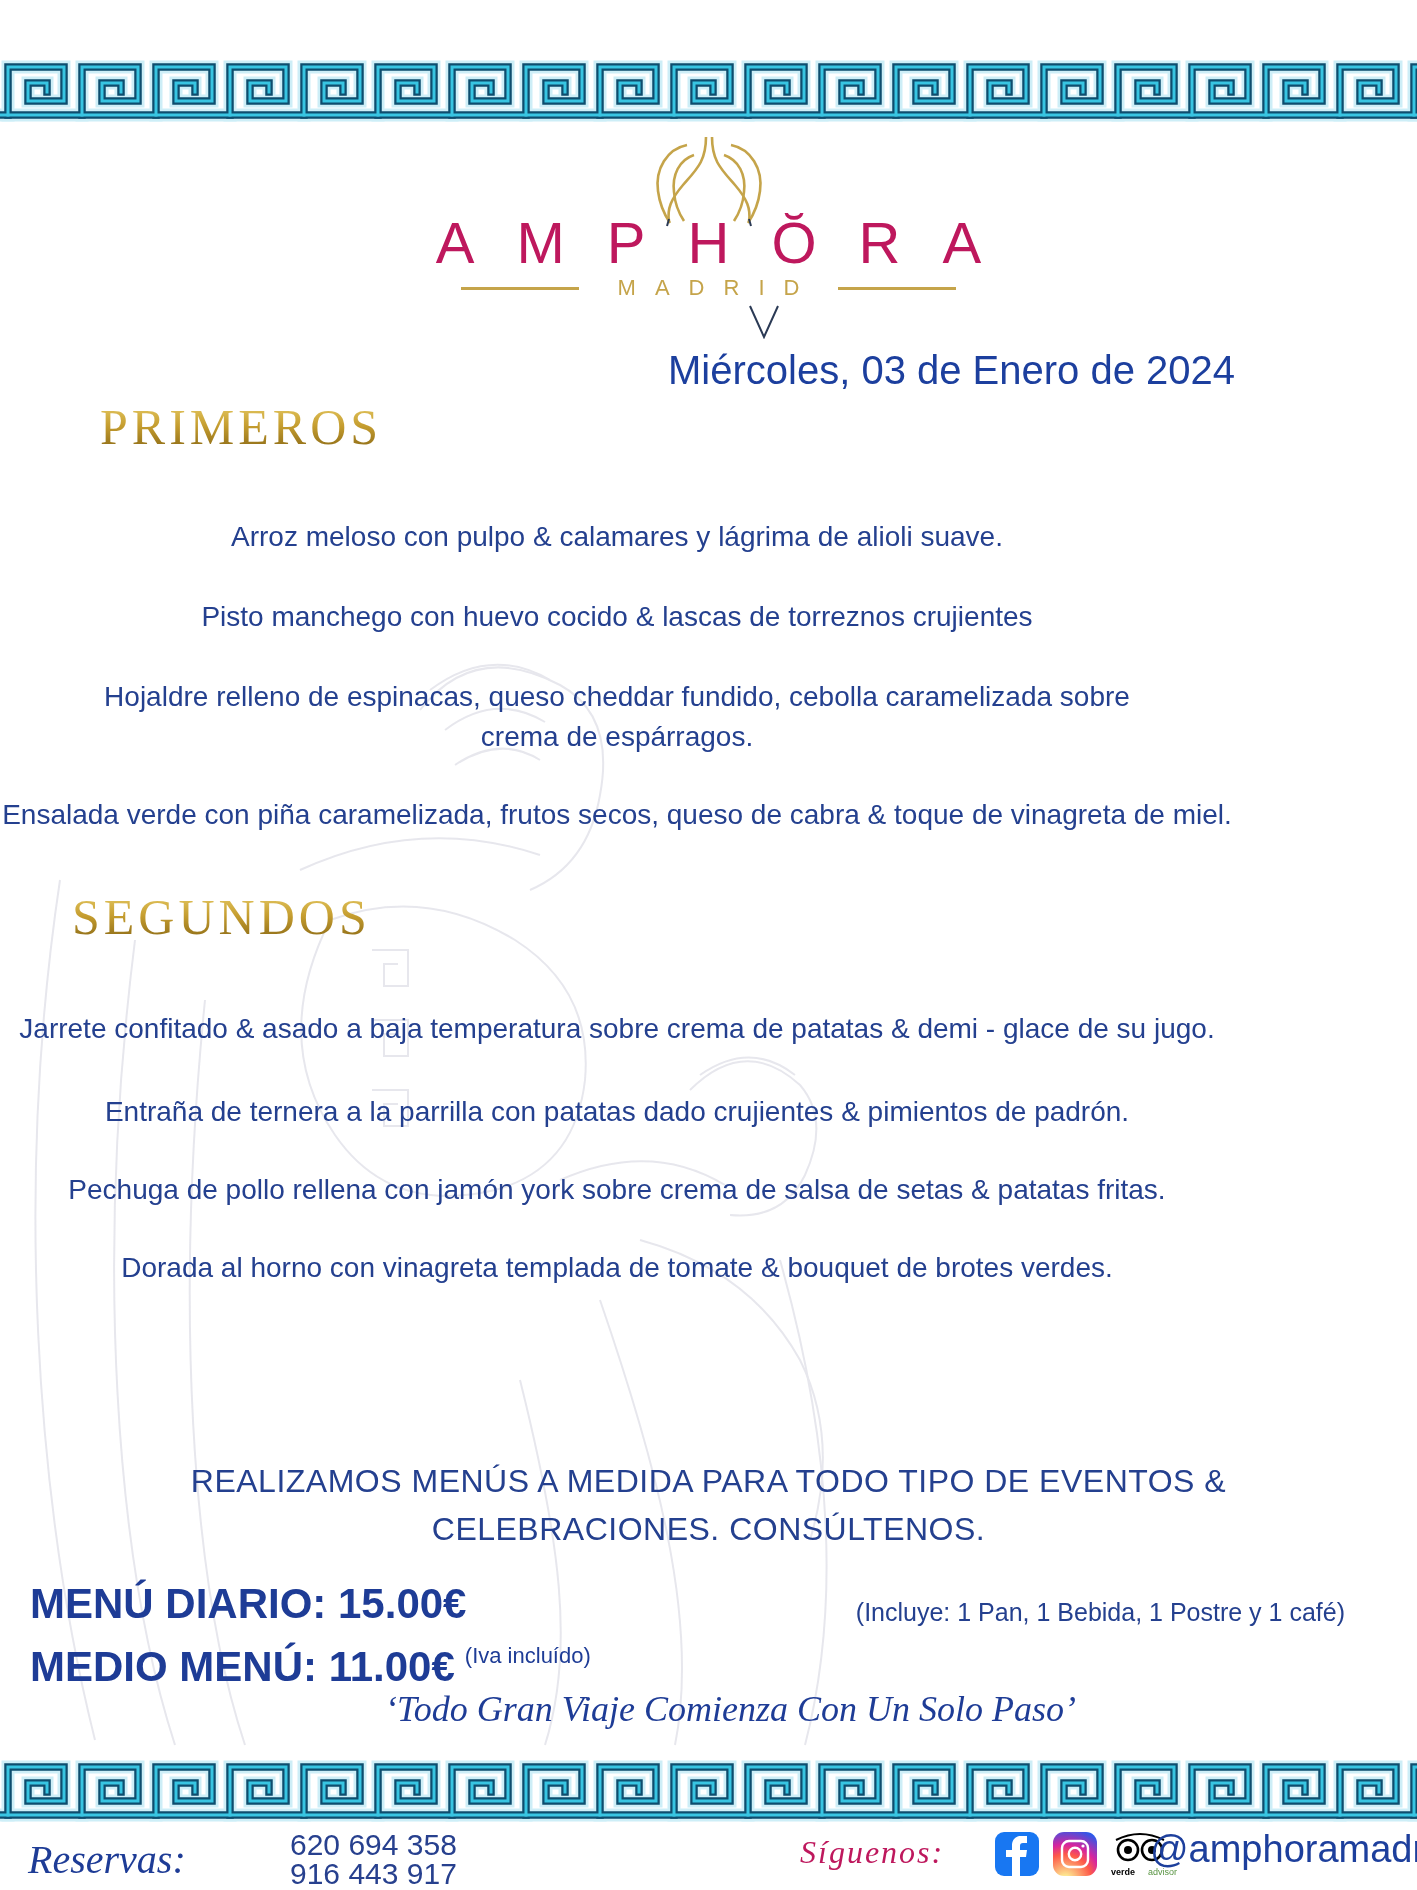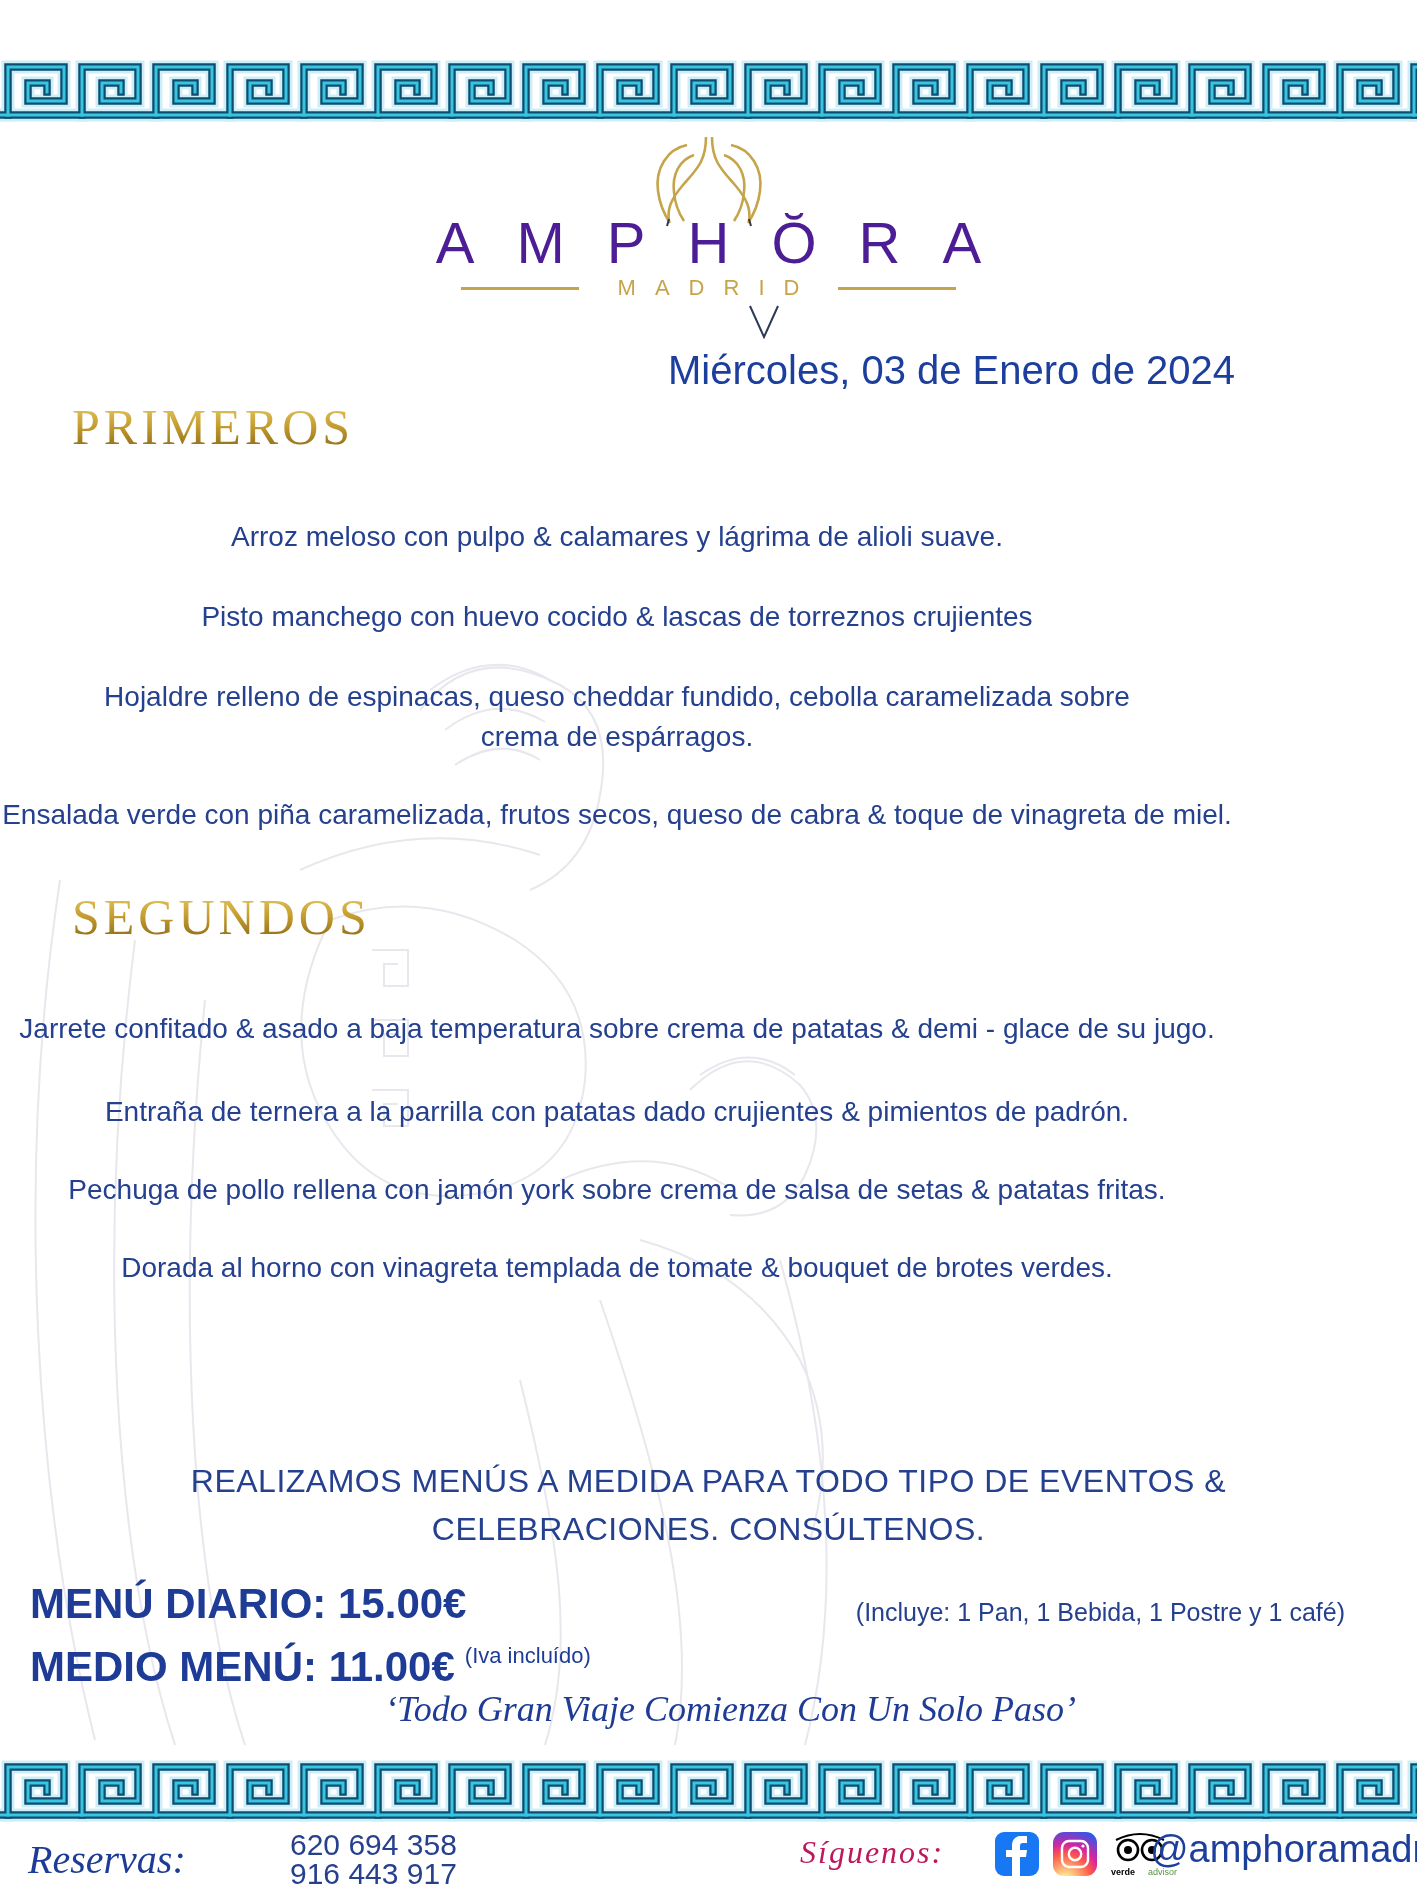--- a/index.html
+++ b/index.html
@@ -14,21 +14,21 @@
   .band{position:absolute;left:0;width:1417px;height:70px;z-index:1;}
   .band.top{top:55px;}
   .band.bottom{top:1755px;}
   
   .watermark{position:absolute;left:0;top:620px;z-index:0;opacity:.85;}
   
   .logo{position:absolute;top:135px;left:0;width:1417px;text-align:center;z-index:2;}
   .logo .vase{display:block;margin:0 auto;}
   .brand{
     font-family:"Liberation Sans",sans-serif;
-    font-size:58px;font-weight:400;color:#4c1d95;
+    font-size:58px;font-weight:400;color:#be185d;
     letter-spacing:42px;padding-left:42px;line-height:60px;margin-top:-14px;
   }
   .cityrow{display:flex;align-items:center;justify-content:center;margin-top:2px;}
   .cityrow .rule{width:118px;height:3px;background:#c5a44a;}
   .city{
     font-size:22px;color:#c5a44a;letter-spacing:19px;padding-left:19px;
     font-weight:400;margin:0 20px;
   }
   .chevron{display:block;margin:4px auto 0;transform:translateX(55px);}
   
@@ -37,21 +37,21 @@
     font-size:40px;font-weight:500;color:#1c3f9e;white-space:nowrap;
   }
   
   .section-title{
     position:absolute;left:72px;z-index:2;
     font-family:"Liberation Serif",serif;
     font-size:50px;letter-spacing:4px;font-weight:400;
     background:linear-gradient(180deg,#eed470 0%,#c59d2f 48%,#7e5e10 100%);
     -webkit-background-clip:text;background-clip:text;color:transparent;
   }
-  .title-primeros{top:398px;}
+  .title-primeros{top:398px;margin-left:28px;}
   .title-segundos{top:888px;}
   
   .dish{
     position:absolute;left:0;width:1234px;text-align:center;z-index:2;
     font-size:28px;color:#24408f;white-space:nowrap;
   }
   
   .events-line{
     position:absolute;left:0;width:1417px;text-align:center;z-index:2;
     font-size:32px;color:#24408f;letter-spacing:.5px;white-space:nowrap;

